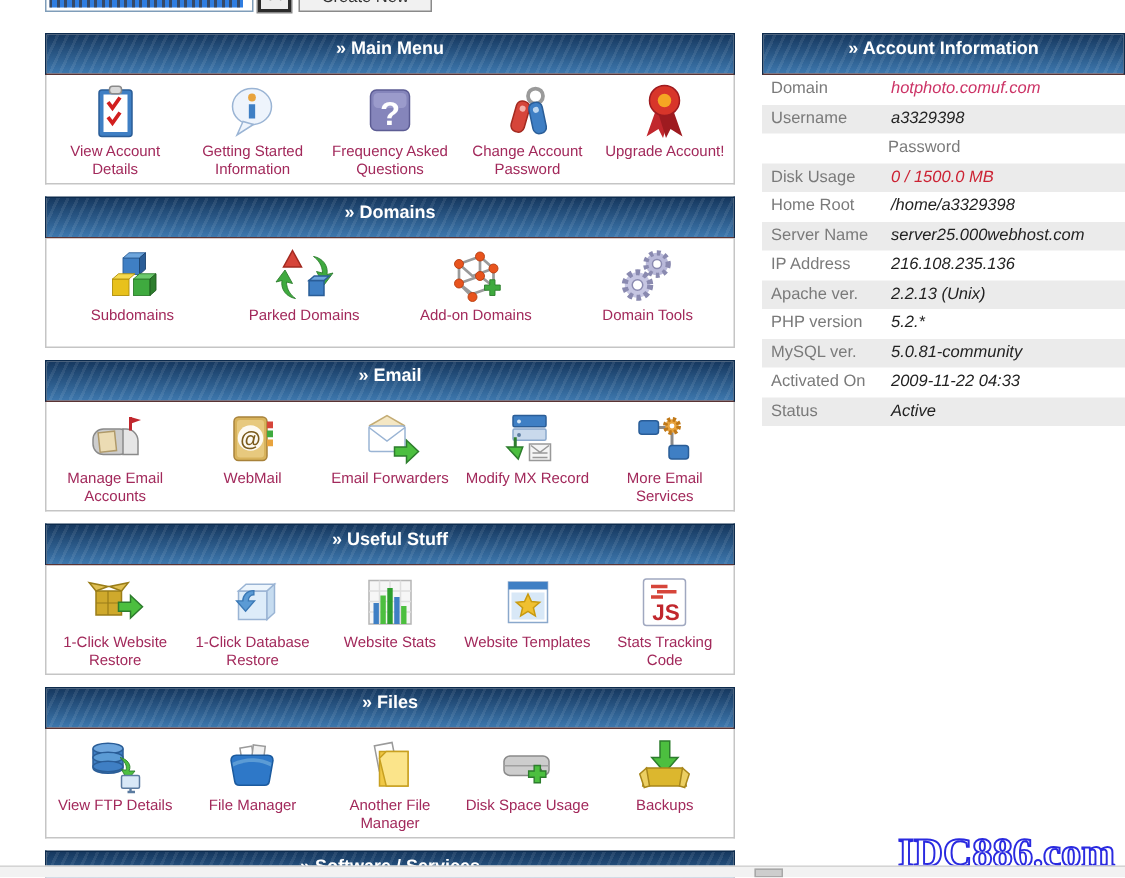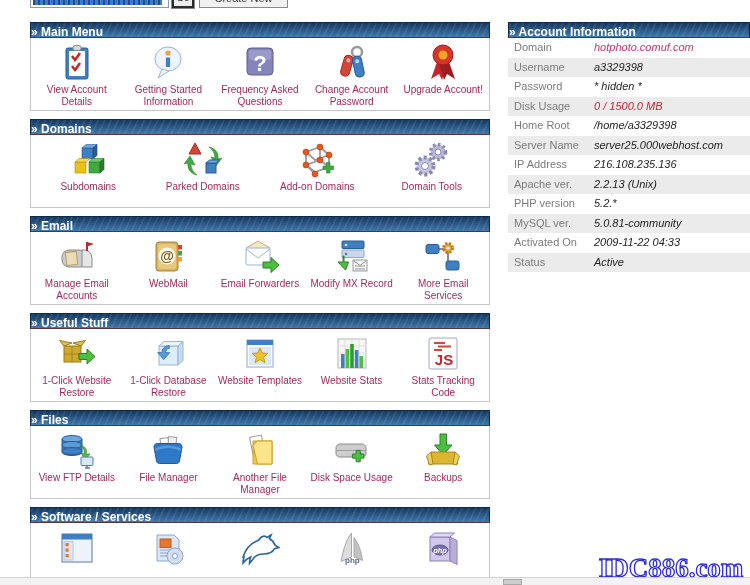--- a/index.html
+++ b/index.html
@@ -22,21 +22,21 @@
     border:2px solid #2b2b2b; outline:1px solid #888; background:#ececec;
     font-size:10px; color:#222; text-align:center;
   }
   .create-btn {
     position:absolute; left:199px; top:-13px; width:89px; height:21px;
     border:1px solid #8a8a8a; background:#f1f1f1;
     font-size:11px; color:#333; text-align:center;
   }
   
   .sec-header {
-    height:16px; line-height:19px; text-align:left;
+    height:28px; line-height:19px; text-align:center;
     color:#fff; font-size:12px; font-weight:bold;
     background:linear-gradient(#16385f, #3d77ad);
     background-image:repeating-linear-gradient(115deg, rgba(255,255,255,.08) 0 2px, rgba(255,255,255,0) 2px 6px),
                      linear-gradient(#16385f, #3d77ad);
     border:1px solid #0d2b4d; border-bottom:1px solid #5a3434;
   }
   
   #left-col { position:absolute; left:30px; top:22px; width:460px; }
   .section { margin-bottom:8px; }
   .sec-body {
@@ -277,41 +277,41 @@
             <span class="icn"><svg viewBox="0 0 40 40">
                 <rect x="11" y="12" width="19" height="19" fill="#ddecf9" stroke="#9ab4d4"></rect>
                 <path d="M11 12l5-4.5h19L30 12z" fill="#edf5fc" stroke="#9ab4d4"></path>
                 <path d="M30 12l5-4.5v19L30 31z" fill="#c6dcf0" stroke="#9ab4d4"></path>
                 <path d="M22 16c-5 0-8 3.5-8 7.5H9.5L16 31l6.5-7.5H18c0-2.5 1.6-4.5 4-4.5z" fill="#5b9bd5" stroke="#3a78b5" transform="translate(1 -3) scale(.92)"></path>
               </svg></span>
             <span class="lbl">1-Click Database Restore</span>
           </div>
           <div class="menu-item">
             <span class="icn"><svg viewBox="0 0 40 40">
-                <rect x="7" y="6" width="26" height="27" fill="#fff" stroke="#8aa8cc"></rect>
-                <rect x="7" y="6" width="26" height="5" fill="#3f7fc4"></rect>
-                <rect x="9" y="13" width="22" height="18" fill="#d8e8f7"></rect>
-                <path d="M20 14l2.3 5 5.5.5-4.2 3.7 1.3 5.4-4.9-3-4.9 3 1.3-5.4-4.2-3.7 5.5-.5z" fill="#f0c030" stroke="#c89a10"></path>
-              </svg></span>
-            <span class="lbl">Website Templates</span>
-          </div>
-          <div class="menu-item">
-            <span class="icn"><svg viewBox="0 0 40 40">
                 <rect x="6" y="5" width="28" height="29" fill="#f6f6f6" stroke="#b5b5b5"></rect>
                 <path d="M6 12h28M6 19h28M6 26h28M13 5v29M20 5v29M27 5v29" stroke="#dedede"></path>
                 <rect x="9" y="20" width="3.6" height="14" fill="#3f7fc4"></rect>
                 <rect x="13.6" y="15" width="3.6" height="19" fill="#4cbf3f"></rect>
                 <rect x="18.2" y="10" width="3.6" height="24" fill="#2d9e2d"></rect>
                 <rect x="22.8" y="16" width="3.6" height="18" fill="#3f7fc4"></rect>
                 <rect x="27.4" y="22" width="3.6" height="12" fill="#4cbf3f"></rect>
               </svg></span>
             <span class="lbl">Website Stats</span>
           </div>
           <div class="menu-item">
             <span class="icn"><svg viewBox="0 0 40 40">
+                <rect x="7" y="6" width="26" height="27" fill="#fff" stroke="#8aa8cc"></rect>
+                <rect x="7" y="6" width="26" height="5" fill="#3f7fc4"></rect>
+                <rect x="9" y="13" width="22" height="18" fill="#d8e8f7"></rect>
+                <path d="M20 14l2.3 5 5.5.5-4.2 3.7 1.3 5.4-4.9-3-4.9 3 1.3-5.4-4.2-3.7 5.5-.5z" fill="#f0c030" stroke="#c89a10"></path>
+              </svg></span>
+            <span class="lbl">Website Templates</span>
+          </div>
+          <div class="menu-item">
+            <span class="icn"><svg viewBox="0 0 40 40">
                 <rect x="6" y="4" width="28" height="31" rx="2" fill="#fff" stroke="#a0a8c0"></rect>
                 <path d="M11 9h11M15 12.5h13M11 16h8" stroke="#d6453a" stroke-width="2.2"></path>
                 <text x="21" y="31" font-size="15" font-weight="bold" fill="#c1272d" text-anchor="middle" font-family="sans-serif">JS</text>
               </svg></span>
             <span class="lbl">Stats Tracking Code</span>
           </div>
         </div>
       </div>
       <div class="section">
         <div class="sec-header">» Files</div>
@@ -418,21 +418,20 @@
         <div class="acct-row">
           <span class="k">Domain</span>
           <span class="v link">hotphoto.comuf.com</span>
         </div>
         <div class="acct-row">
           <span class="k">Username</span>
           <span class="v">a3329398</span>
         </div>
         <div class="acct-row">
           <span class="k">Password</span>
-          <span class="v">* hidden *</span>
         </div>
         <div class="acct-row">
           <span class="k">Disk Usage</span>
           <span class="v red">0 / 1500.0 MB</span>
         </div>
         <div class="acct-row">
           <span class="k">Home Root</span>
           <span class="v">/home/a3329398</span>
         </div>
         <div class="acct-row">

